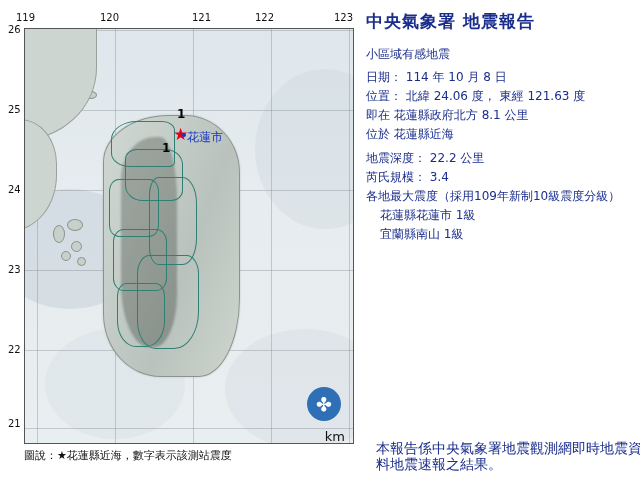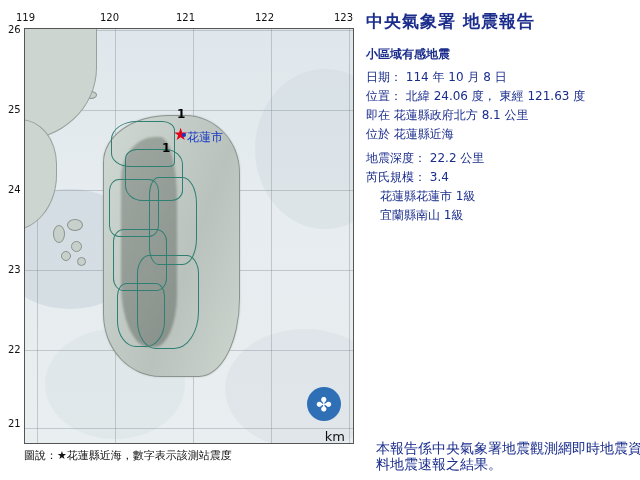--- a/index.html
+++ b/index.html
@@ -206,21 +206,21 @@
 </style>
 </head>
 <body>
 
 <div id="page">
 
   <div id="map-panel">
 
     <div class="axis-lab lon-lab" style="left:8px">119</div>
     <div class="axis-lab lon-lab" style="left:92px">120</div>
-    <div class="axis-lab lon-lab" style="left:168px">121</div>
+    <div class="axis-lab lon-lab" style="left:184px">121</div>
     <div class="axis-lab lon-lab" style="left:247px">122</div>
     <div class="axis-lab lon-lab" style="left:326px">123</div>
 
     <div class="axis-lab lat-lab" style="top:16px">26</div>
     <div class="axis-lab lat-lab" style="top:96px">25</div>
     <div class="axis-lab lat-lab" style="top:176px">24</div>
     <div class="axis-lab lat-lab" style="top:256px">23</div>
     <div class="axis-lab lat-lab" style="top:336px">22</div>
     <div class="axis-lab lat-lab" style="top:410px">21</div>
 
@@ -289,26 +289,27 @@
       </div>
     </div>
 
     <div id="legend">
       <span>圖說：★花蓮縣近海，數字表示該測站震度</span>
     </div>
   </div>
 
   <div id="report">
     <div id="report-title">中央氣象署 地震報告</div>
-    <div class="rline" style="margin-bottom:4px;font-weight:bold;">小區域有感地震</div>
+    <div class="rline" style="margin-bottom:4px;">小區域有感地震</div>
     <div class="rline">日期： 114 年 10 月 8 日</div>
     <div class="rline">位置： 北緯 24.06 度， 東經 121.63 度</div>
     <div class="rline">即在 花蓮縣政府北方  8.1 公里</div>
     <div class="rline">位於 花蓮縣近海</div>
     <div class="rline" style="margin-top:5px;">地震深度：  22.2 公里</div>
     <div class="rline">芮氏規模： 3.4</div>
+    <div class="rline">各地最大震度（採用109年新制10級震度分級）</div>
     <div class="rline indent">花蓮縣花蓮市     1級</div>
     <div class="rline indent">宜蘭縣南山       1級</div>
   </div>
 
   <div id="footer">本報告係中央氣象署地震觀測網即時地震資料地震速報之結果。</div>
 
 </div>
 
 </body></html>

